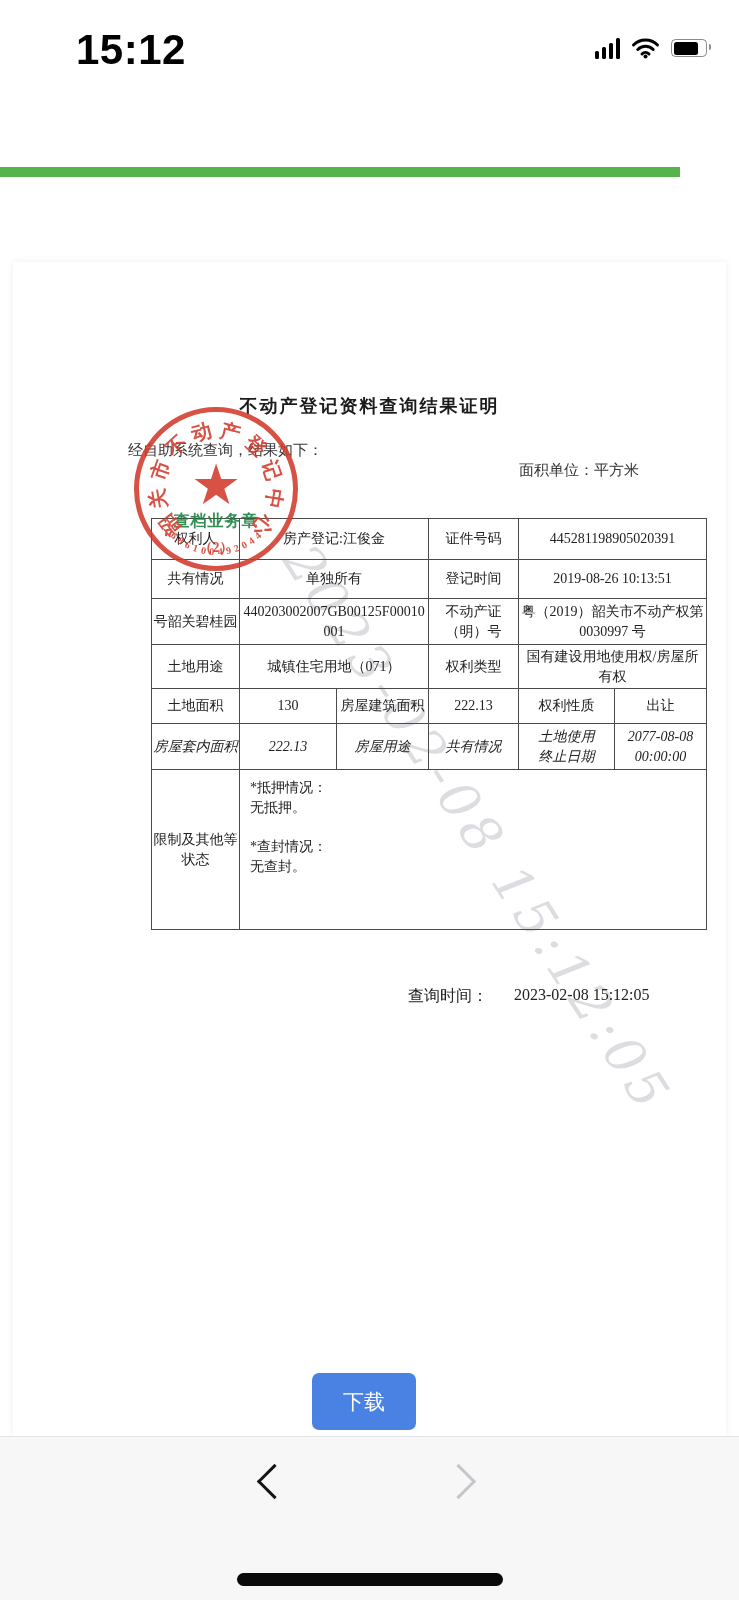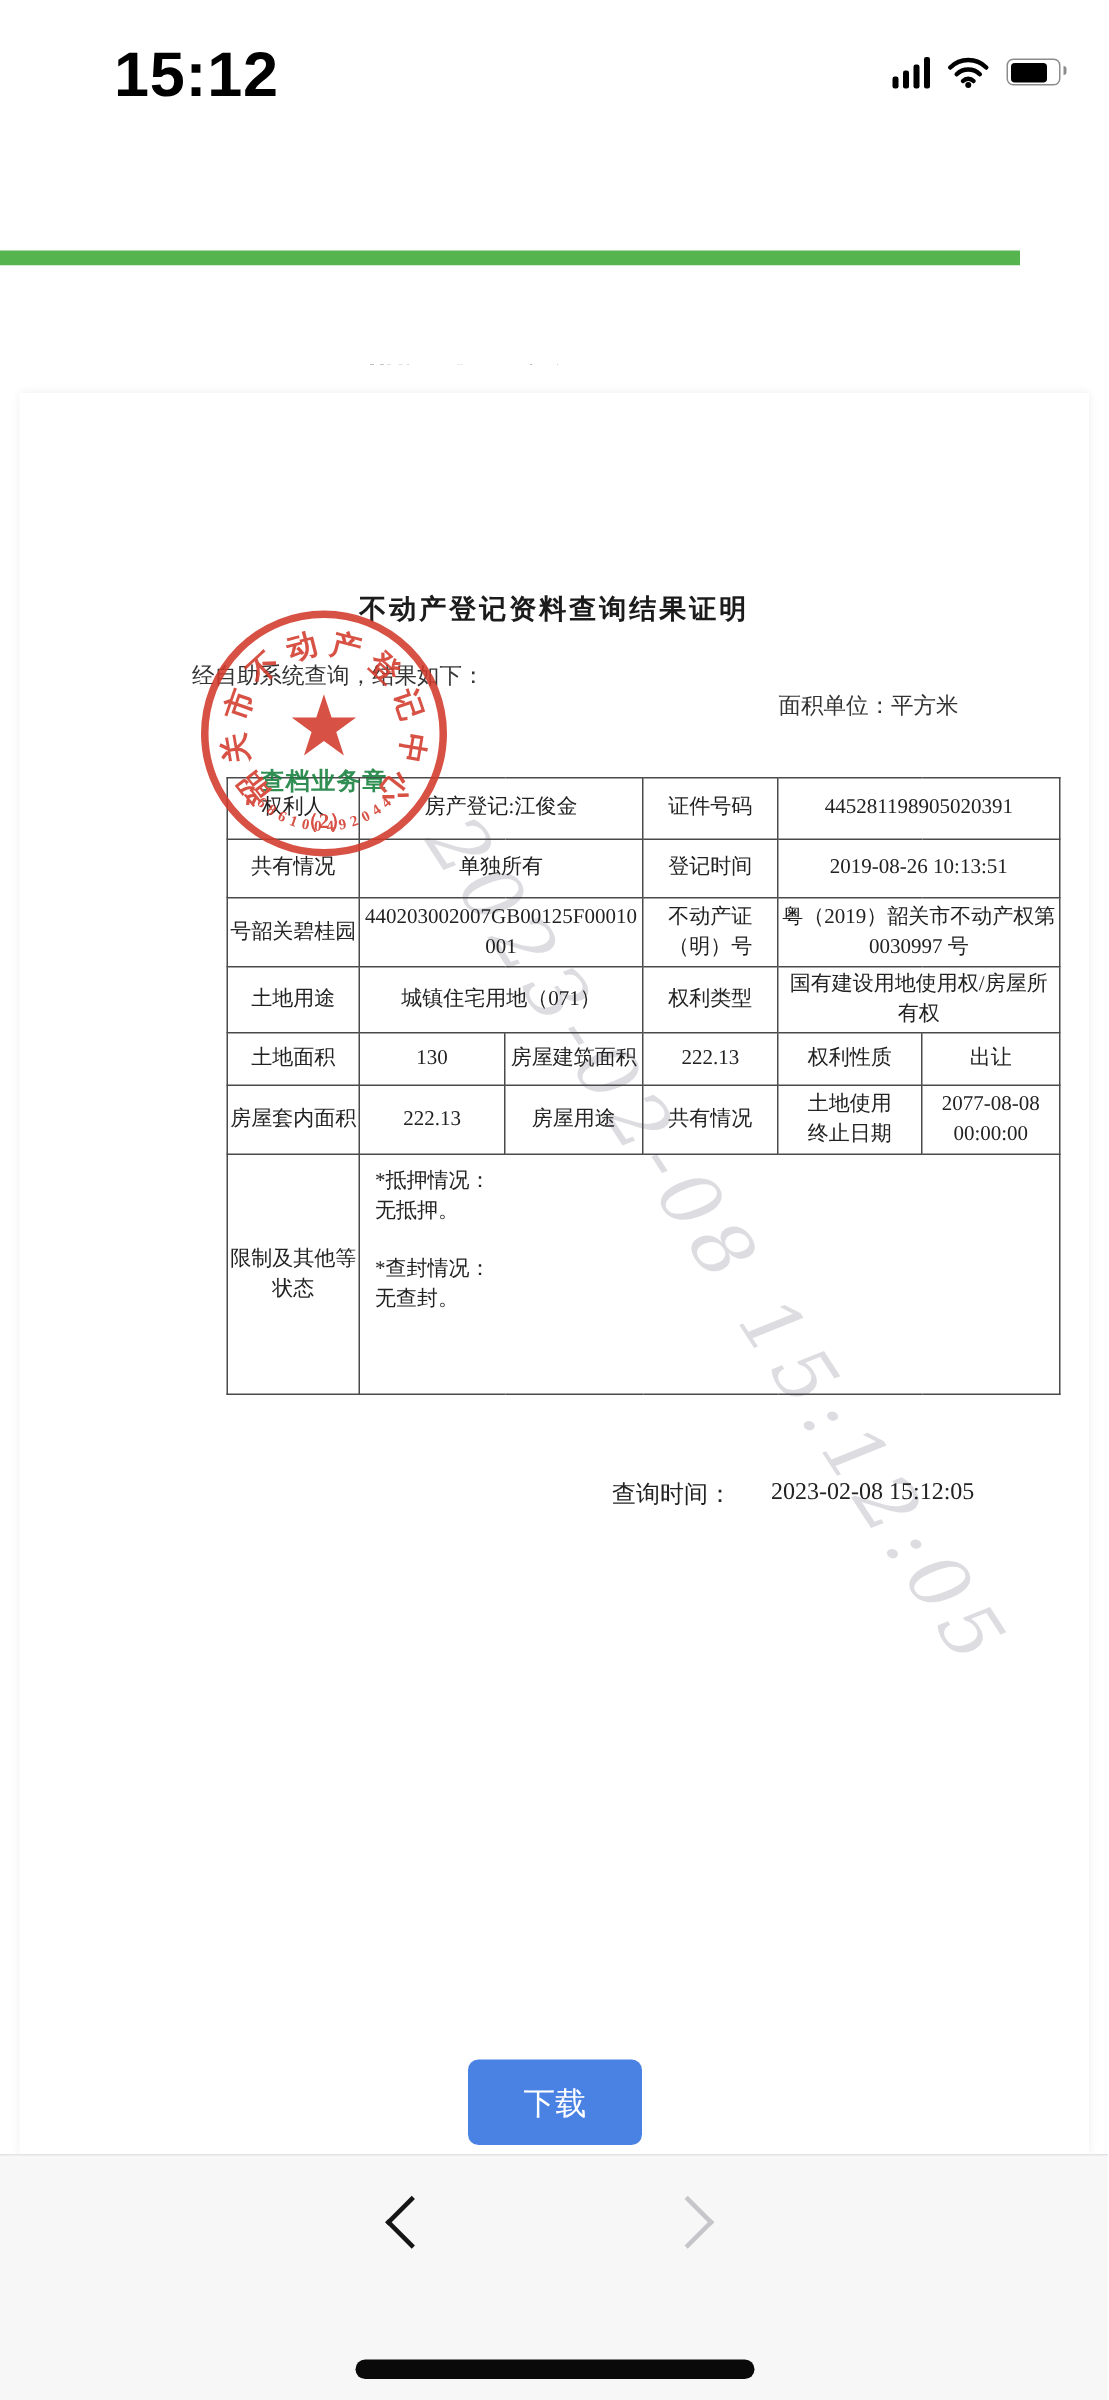--- a/index.html
+++ b/index.html
@@ -71,21 +71,21 @@
   .stamp .star{position:absolute;left:50%;top:50%;transform:translate(-50%,-57%);
                font-family:"DejaVu Sans",sans-serif;font-size:56px;color:#d23a2c;line-height:1;}
   .stamp .caption{position:absolute;left:0;right:0;top:99px;text-align:center;font-size:16px;font-weight:700;
                   color:#15803d;letter-spacing:1px;white-space:nowrap;}
   .stamp .subcaption{position:absolute;left:0;right:0;top:127px;text-align:center;font-size:14px;font-weight:700;
                      color:#d23a2c;}
   .stamp .arc-ch{position:absolute;left:50%;top:50%;font-size:20px;font-weight:700;color:#d23a2c;line-height:1;}
   .stamp .ser-ch{position:absolute;left:50%;top:50%;font-size:10px;font-weight:700;color:#d23a2c;line-height:1;}
 
   
-  .download-btn{position:absolute;left:312px;top:1373px;width:116px;height:57px;background:#4a82e4;border:none;
+  .download-btn{position:absolute;left:312px;top:1373px;width:104px;height:57px;background:#4a82e4;border:none;
                 border-radius:7px;color:#fff;font-size:21px;font-family:"Liberation Sans",sans-serif;
                 display:flex;align-items:center;justify-content:center;cursor:pointer;z-index:3;}
 
   
   .bottom-bar{position:absolute;left:0;bottom:0;width:100%;height:163px;background:#f7f7f8;border-top:1px solid #e3e3e6;}
   .nav-back{position:absolute;left:262px;top:1469px;width:22px;height:22px;
             border-left:3.2px solid #151515;border-bottom:3.2px solid #151515;transform:rotate(45deg);cursor:pointer;}
   .nav-fwd{position:absolute;left:446px;top:1469px;width:22px;height:22px;
            border-right:3.2px solid #c6c6ca;border-top:3.2px solid #c6c6ca;transform:rotate(45deg);cursor:pointer;}
   .home-indicator{position:absolute;left:50%;transform:translateX(-50%);bottom:14px;width:266px;height:13px;
@@ -182,21 +182,21 @@
             <td colspan="2">国有建设用地使用权/房屋所有权</td>
           </tr>
           <tr style="height: 35px;">
             <td colspan="1">土地面积</td>
             <td colspan="1">130</td>
             <td colspan="1">房屋建筑面积</td>
             <td colspan="1">222.13</td>
             <td colspan="1">权利性质</td>
             <td colspan="1">出让</td>
           </tr>
-          <tr style="height: 46px;">
+          <tr style="height: 46px; font-style: italic;">
             <td colspan="1">房屋套内面积</td>
             <td colspan="1">222.13</td>
             <td colspan="1">房屋用途</td>
             <td colspan="1">共有情况</td>
             <td colspan="1">土地使用
 终止日期</td>
             <td colspan="1">2077-08-08
 00:00:00</td>
           </tr>
           <tr style="height: 160px;">

